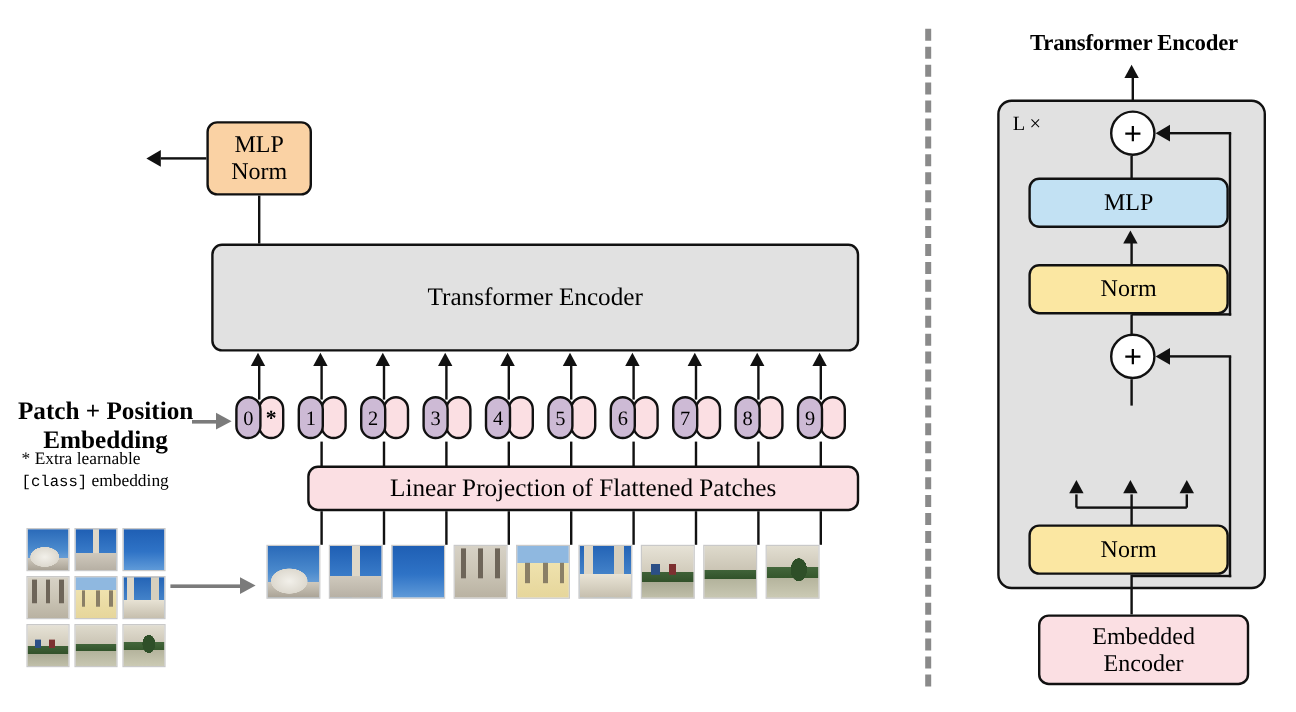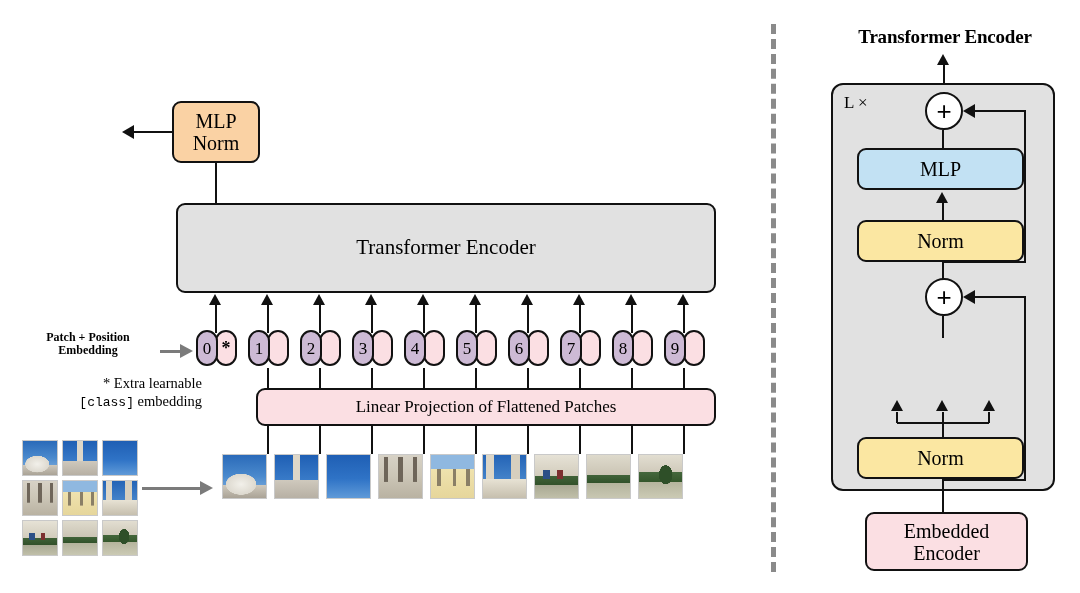--- a/index.html
+++ b/index.html
@@ -68,27 +68,27 @@
     background: #fad2a4;
     font-size: 20px;
     flex-direction: column;
   }
   .encoder-big {
     background: #e1e1e1;
     font-size: 21px;
   }
   .linproj-box {
     background: #fbdfe3;
-    font-size: 17px;
+    font-size: 21px;
   }
 
   
   .side-label {
     font-weight: bold;
-    font-size: 12px;
+    font-size: 21px;
     text-align: center;
     line-height: 1.12;
     white-space: nowrap;
   }
   .footnote {
     font-size: 14.5px;
     line-height: 1.25;
     white-space: nowrap;
   }
   .mono { font-family: "Liberation Mono", "DejaVu Sans Mono", monospace; font-size: 13px; }
@@ -277,21 +277,21 @@
   </div>
 
   <div class="abs side-label" style="left:8px; top:331px; width:160px;">
     <div>Patch + Position</div>
     <div>Embedding</div>
   </div>
 
   <div class="abs grayline" style="left:160px; top:350px; width:20px;"></div>
   <div class="abs gray-arrow-right" style="left:180px; top:344px;"></div>
 
-  <div class="abs footnote" style="left:32px; top:374px; width:170px;text-align:right;">
+  <div class="abs footnote" style="left:18px; top:374px; width:170px;">
     <div>* Extra learnable</div>
     <div>
       <span class="mono">[class]</span><span> embedding</span>
     </div>
   </div>
 
   <div class="abs" id="token-row" style="left:196px; top:330px; width:520px; height:42px;">
       <div class="abs token-group" style="left: 0px; top: 0px;">
         <div class="tok pos">0</div>
         <div class="tok patch star">*</div>
@@ -461,18 +461,18 @@
   <div class="abs arrow-up" style="left:936px; top:400px;"></div>
   <div class="abs vline" style="left:988px; top:412px; height:11px;"></div>
   <div class="abs arrow-up" style="left:983px; top:400px;"></div>
 
   <div class="abs enc-box enc-norm" style="left:857px; top:437px; width:167px; height:42px;">
     <span>Norm</span>
   </div>
 
   <div class="abs vline" style="left:942px; top:479px; height:33px;"></div>
 
-  <div class="abs enc-box enc-embed" style="left:865px; top:512px; width:163px; height:59px;">
+  <div class="abs enc-box enc-embed" style="left:865px; top:512px; width:176px; height:59px;">
     <div>Embedded</div>
     <div>Encoder</div>
   </div>
 
 </div>
 
 </body></html>

